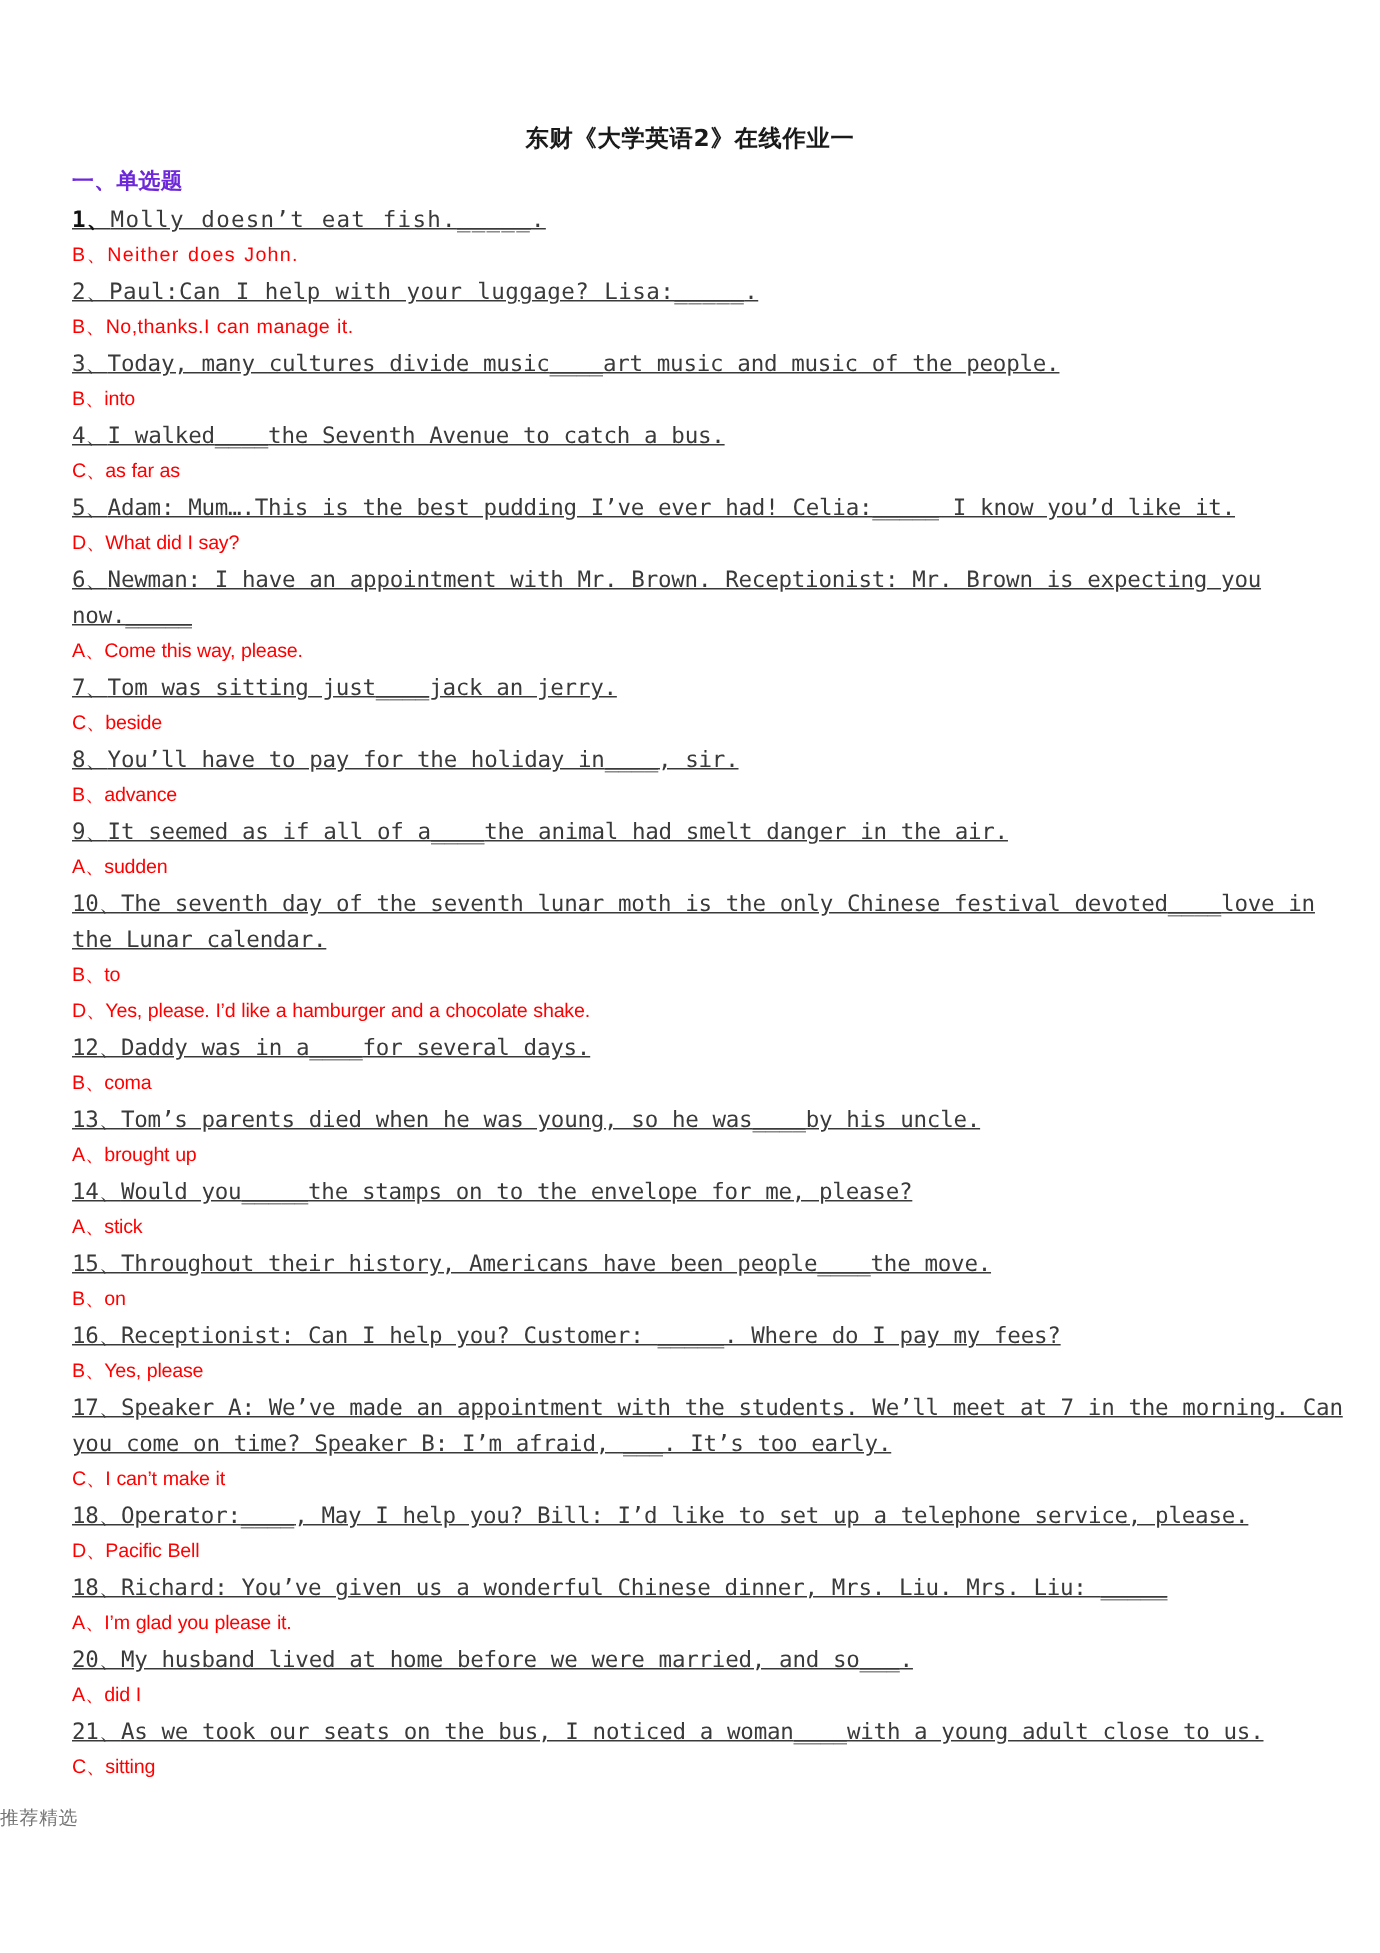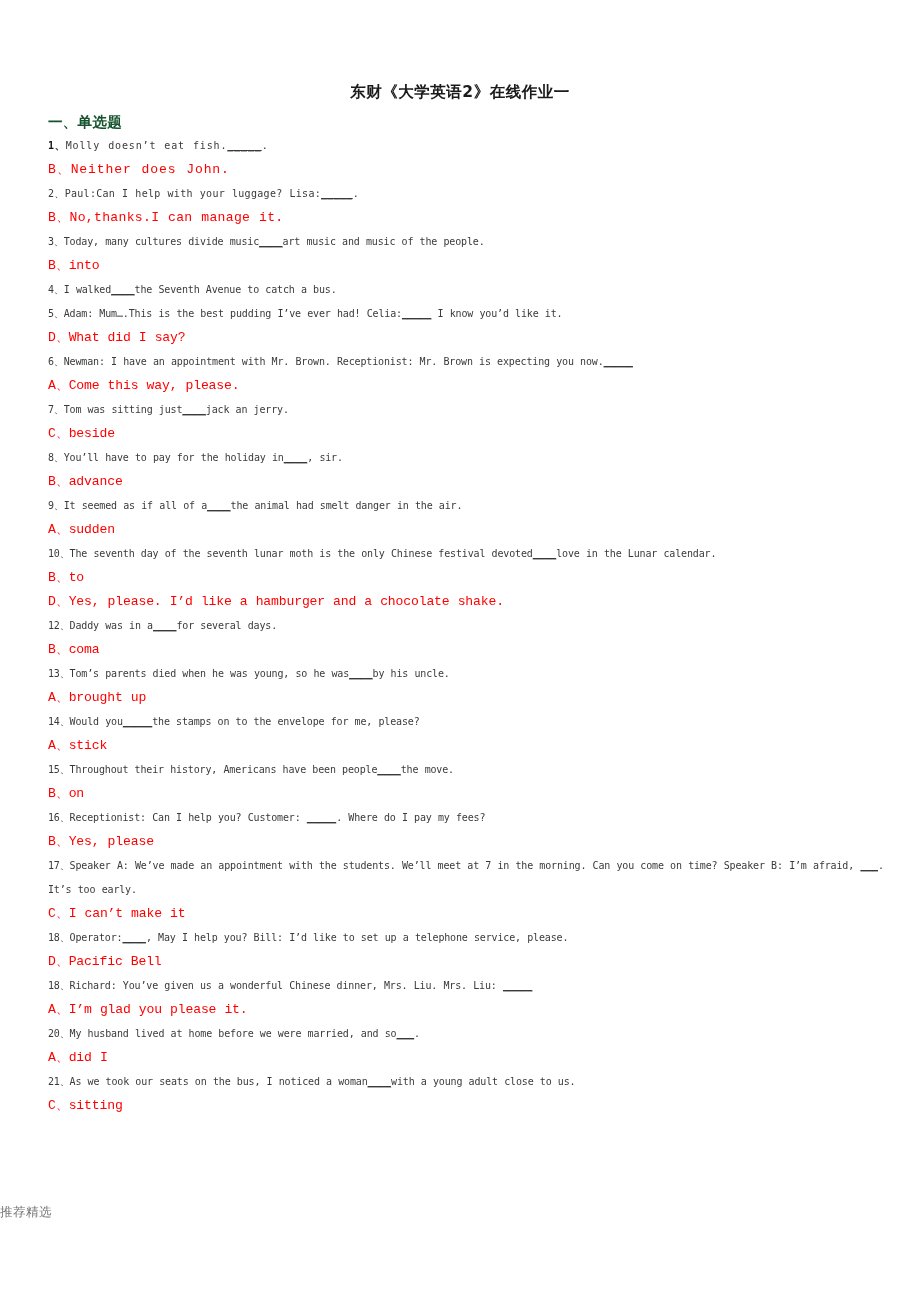--- a/index.html
+++ b/index.html
@@ -40,57 +40,58 @@
   }
 
   .body-block {
     position: absolute;
     left: 48px;
     top: 110px;
     width: 856px;
   }
 
   .section-heading {
-    font-family: Liberation Sans, sans-serif;
+    font-family: Liberation Mono, monospace;
     font-weight: bold;
     font-size: 14.5px;
-    color: #14532d;
+    color: #6d28d9;
     line-height: 24px;
     margin: 0 0 0 0;
     letter-spacing: 0.3px;
   }
 
   .q-line {
     font-family: "DejaVu Sans Mono", "Liberation Mono", monospace;
-    font-size: 10px;
+    font-size: 15px;
     line-height: 24px;
     color: #3a3a3a;
     white-space: normal;
     letter-spacing: -0.15px;
     word-spacing: 0.4px;
     margin: 0;
+    text-decoration: underline;
   }
 
   .q-line.first {
     letter-spacing: 0.85px;
     word-spacing: 1.2px;
   }
 
   .q-line.first .q-num {
     font-weight: bold;
     color: #111;
   }
 
   .q-line.second {
     letter-spacing: 0.3px;
     word-spacing: 0.6px;
   }
 
   .a-line {
-    font-family: Liberation Mono, monospace;
+    font-family: Liberation Sans, sans-serif;
     font-size: 13.1px;
     line-height: 24px;
     color: #ff0000;
     letter-spacing: -0.15px;
     word-spacing: 0.4px;
     margin: 0;
   }
 
   .a-line.wide {
     letter-spacing: 0.85px;
@@ -130,20 +131,21 @@
   <div class="body-block">
     <div class="section-heading">一、单选题</div>
     <div id="question-list">
         <div class="q-line first"><span class="q-num">1、</span><span>Molly doesn’t eat fish.</span><span class="blank">_____</span><span>.</span></div>
         <div class="a-line wide">B、Neither does John.</div>
         <div class="q-line second"><span class="q-num">2、</span><span>Paul:Can I help with your luggage? Lisa:</span><span class="blank">_____</span><span>.</span></div>
         <div class="a-line mid">B、No,thanks.I can manage it.</div>
         <div class="q-line"><span class="q-num">3、</span><span>Today, many cultures divide music</span><span class="blank">____</span><span>art music and music of the people.</span></div>
         <div class="a-line">B、into</div>
         <div class="q-line"><span class="q-num">4、</span><span>I walked</span><span class="blank">____</span><span>the Seventh Avenue to catch a bus.</span></div>
+        <div class="a-line">C、as far as</div>
         <div class="q-line"><span class="q-num">5、</span><span>Adam: Mum….This is the best pudding I’ve ever had! Celia:</span><span class="blank">_____</span><span> I know you’d like it.</span></div>
         <div class="a-line">D、What did I say?</div>
         <div class="q-line"><span class="q-num">6、</span><span>Newman: I have an appointment with Mr. Brown. Receptionist: Mr. Brown is expecting you now.</span><span class="blank">_____</span></div>
         <div class="a-line">A、Come this way, please.</div>
         <div class="q-line"><span class="q-num">7、</span><span>Tom was sitting just</span><span class="blank">____</span><span>jack an jerry.</span></div>
         <div class="a-line">C、beside</div>
         <div class="q-line"><span class="q-num">8、</span><span>You’ll have to pay for the holiday in</span><span class="blank">____</span><span>, sir.</span></div>
         <div class="a-line">B、advance</div>
         <div class="q-line"><span class="q-num">9、</span><span>It seemed as if all of a</span><span class="blank">____</span><span>the animal had smelt danger in the air.</span></div>
         <div class="a-line">A、sudden</div>

